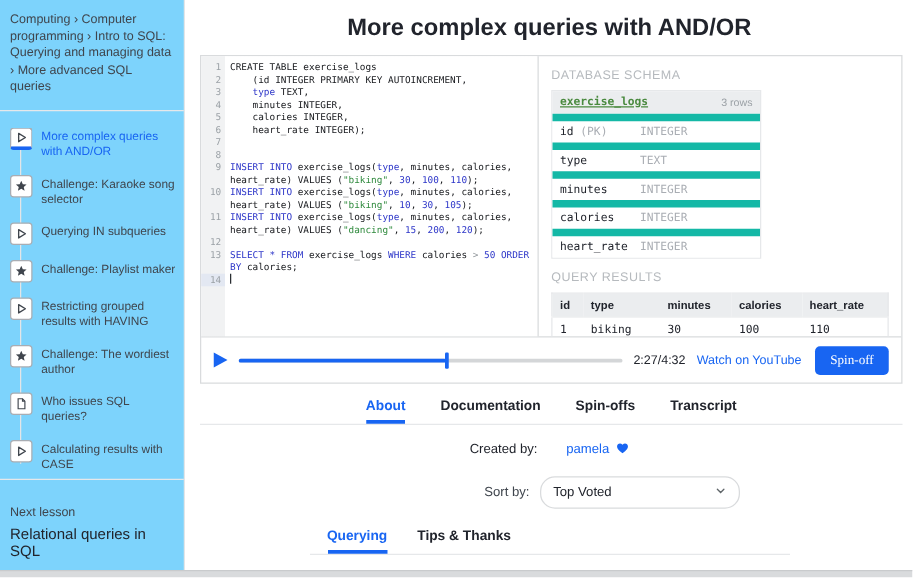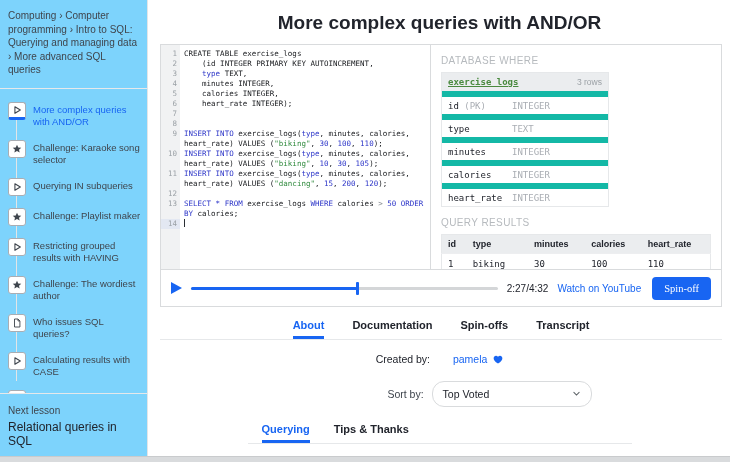--- a/index.html
+++ b/index.html
@@ -18,21 +18,21 @@
   .breadcrumb{padding:9px 8px 11px 8px;font-size:10px;line-height:13.5px;color:#3f454d;
     border-bottom:1px solid #e6e8ea;cursor:pointer;}
   .nav{position:relative;padding:13px 6px 4px 8px;flex:1;overflow:hidden;}
   .nav-line{position:absolute;left:16px;top:20px;bottom:12px;width:1px;background:#e3e5e7;}
   .s-item{display:flex;gap:7px;margin-bottom:12px;position:relative;cursor:pointer;align-items:flex-start;}
   .ibox{width:18px;height:18px;border:1px solid #a9adb3;border-radius:3px;background:#fff;
     display:flex;align-items:center;justify-content:center;flex-shrink:0;position:relative;z-index:1;}
   .s-item.active .ibox{border-bottom:3px solid var(--accent);}
   .s-label{font-size:9.5px;line-height:12px;color:#3f454d;padding-top:2px;}
   .s-item.active .s-label{color:var(--accent);}
-  .next{border-top:1px solid #e6e8ea;padding:11px 10px 8px 8px;}
+  .next{border-top:1px solid #e6e8ea;padding:21px 10px 8px 8px;}
   .next-label{font-size:10px;color:#3f454d;margin-bottom:4px;}
   .next-title{font-size:12px;color:#21242c;cursor:pointer;}
   
   .main{margin-left:149px;height:456px;position:relative;}
   .title{text-align:center;font-size:19px;font-weight:700;color:#21242c;padding-top:12px;}
   .panel{margin:10px 8px 0 11px;border:1px solid #d9dbdd;background:#fff;}
   .panel-top{display:flex;height:224px;}
   .editor{width:270px;border-right:1px solid #d9dbdd;padding-top:4px;flex-shrink:0;
     font-family:"DejaVu Sans Mono",monospace;font-size:7.5px;
     background:linear-gradient(to right,#f1f2f3 19px,#fff 19px);cursor:text;}
@@ -247,21 +247,21 @@
           <div class="crow">
             <div class="gut"></div>
             <div class="cl"><span class="seg-k">BY</span><span class="seg-p"> calories;</span></div>
           </div>
           <div class="crow">
             <div class="gut gut-active">14</div>
             <div class="cl"><span class="caret"></span></div>
           </div>
         </div>
       <div class="rightpanel">
-        <div class="ph">DATABASE WHERE</div>
+        <div class="ph">DATABASE SCHEMA</div>
         <div class="schema-table">
           <div class="schema-head">
             <span class="schema-link">exercise_logs</span>
             <span class="schema-count">3 rows</span>
           </div>
           <div id="schema-rows">
               <div class="schema-row">
                 <span class="schema-name">id<span class="schema-note"> (PK)</span></span>
                 <span class="schema-type">INTEGER</span>
               </div>

